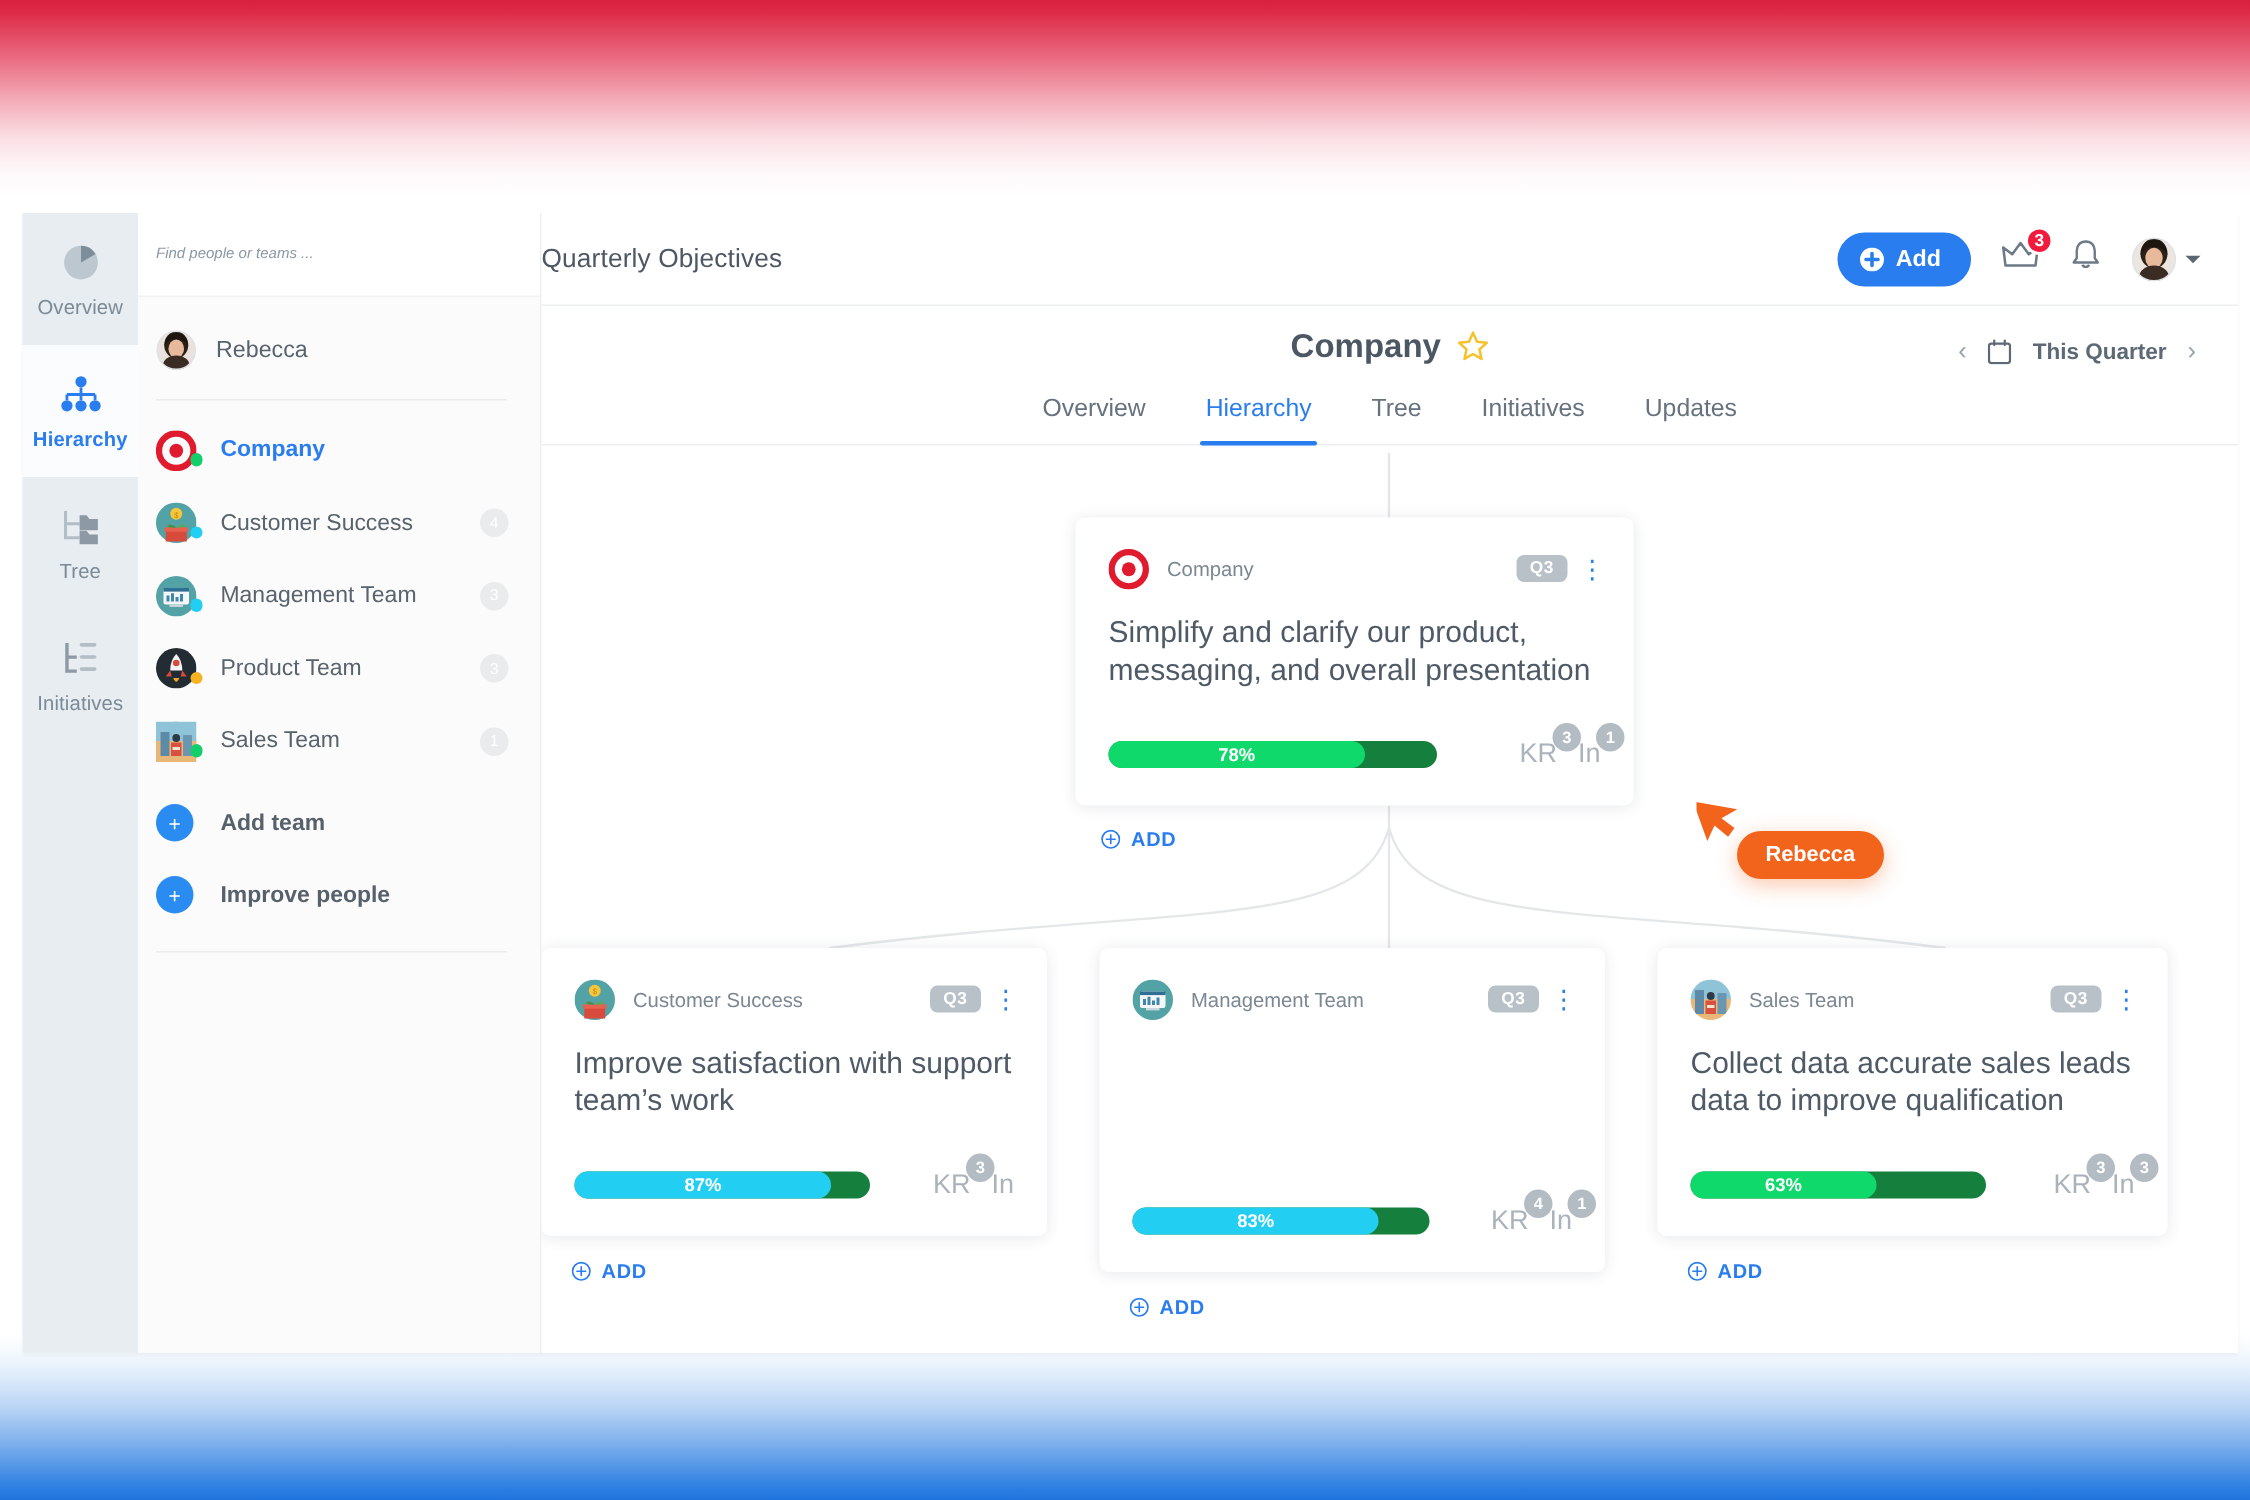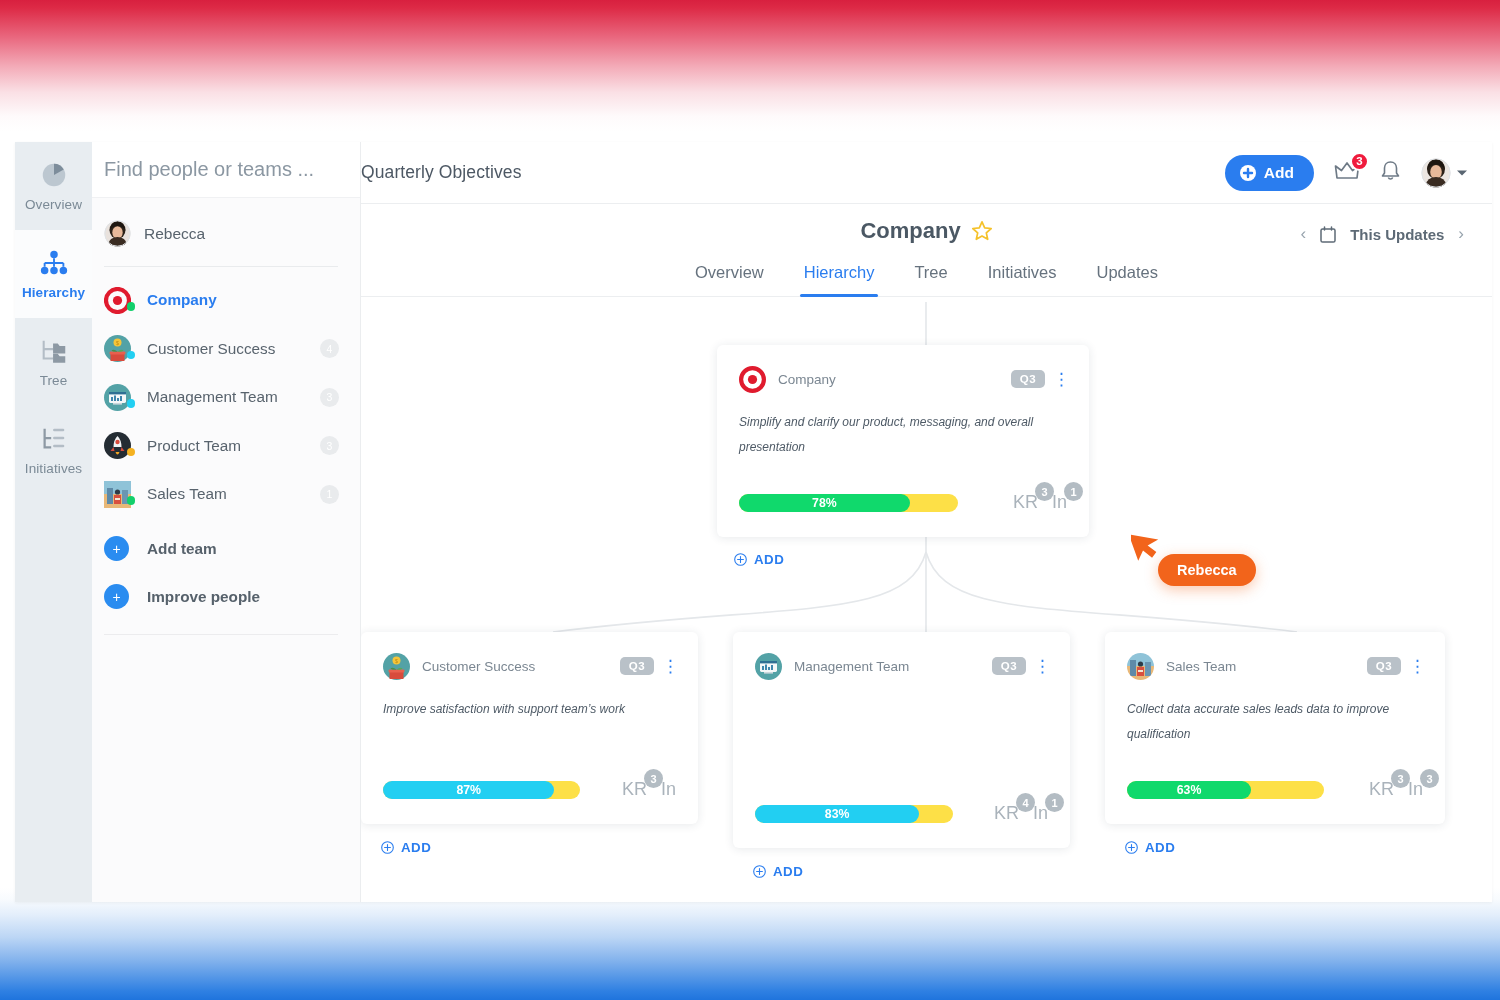--- a/index.html
+++ b/index.html
@@ -69,21 +69,21 @@
     height: 56px;
     margin: 0 0 0 0;
     background: #ffffff;
     display: flex; align-items: center;
     padding: 0 20px 0 12px;
     border-bottom: 1px solid #f0f1f3;
   }
   .search-box input {
     border: 0; outline: 0; width: 100%;
     font-family: "Liberation Sans", sans-serif;
-    font-size: 20px; color: #4d7c0f; background: transparent;
+    font-size: 10px; color: #4d7c0f; background: transparent; font-style: italic;
   }
   .search-box input::placeholder { color: #8b97a2; }
 
   .me-row {
     display:flex; align-items:center; gap: 13px;
     padding: 22px 20px 0 12px;
   }
   .me-row .nm { font-size: 15.5px; color: #58636d; }
   .divider {
     height: 1px; background: #e9ebed;
@@ -204,28 +204,28 @@
   .card-head { display:flex; align-items:center; height: 28px; }
   .card-owner { font-size: 13.5px; color:#7b8792; margin-left: 12px; white-space:nowrap; }
   .qtag {
     margin-left: auto; margin-right: 8px;
     background:#b9c1c8; color:#fff; border-radius: 5px;
     font-size: 11.5px; font-weight:bold; padding: 3px 9px; letter-spacing:.4px;
   }
   .kebab { color:#2a7def; font-size: 17px; line-height: 1; letter-spacing:0; cursor:pointer; width:14px; text-align:center;}
   .card-title {
     margin-top: 17px;
-    font-size: 12px; line-height: 25px; color:#4e5a66;font-style:italic;
+    font-size: 20px; line-height: 25px; color:#4e5a66;
   }
   .card-foot {
     position:absolute; left: 22px; right: 22px; bottom: 24px;
     display:flex; align-items:center;
   }
   .bar {
-    height: 18px; border-radius: 10px; background:#fde047;
+    height: 18px; border-radius: 10px; background:#15803d;
     position:relative; overflow:visible;text-align:center;
   }
   .bar-fill {
     position:absolute; left:0; top:0; bottom:0; border-radius:10px;
     display:flex; align-items:center; justify-content:center;
     color:#fff; font-size: 12.3px; font-weight:bold;
   }
   .counters { margin-left:auto; display:flex; align-items:flex-start; gap: 14px; padding-left: 16px;}
   .ctr { position:relative; font-size: 18px; color:#aab3bb; }
   .ctr .cb {
@@ -481,21 +481,21 @@
           <path d="M11 1.8 L13.7 7.8 L20.2 8.5 L15.3 12.9 L16.7 19.3 L11 16 L5.3 19.3 L6.7 12.9 L1.8 8.5 L8.3 7.8 Z" fill="none" stroke="#f5c22b" stroke-width="1.7" stroke-linejoin="round"></path>
         </svg>
       </div>
 
       <div class="quarter-nav">
         <span class="qarrow">‹</span>
         <svg width="16" height="17" viewBox="0 0 16 17">
           <rect x="1" y="3" width="14" height="13" rx="1.6" fill="none" stroke="#5d6a76" stroke-width="1.5"></rect>
           <path d="M4.5 1 v3 M11.5 1 v3" stroke="#5d6a76" stroke-width="1.5" stroke-linecap="round"></path>
         </svg>
-        <span class="ql">This Updates</span>
+        <span class="ql">This Quarter</span>
         <span class="qarrow">›</span>
       </div>
 
       <div class="tabs">
         <div class="tab"><span>Overview</span></div>
         <div class="tab active"><span>Hierarchy</span></div>
         <div class="tab"><span>Tree</span></div>
         <div class="tab"><span>Initiatives</span></div>
         <div class="tab"><span>Updates</span></div>
       </div>

